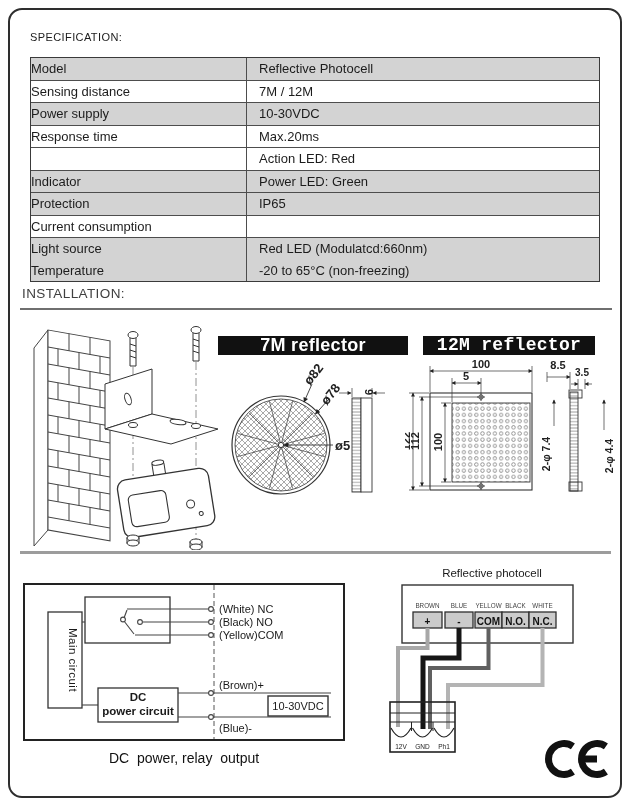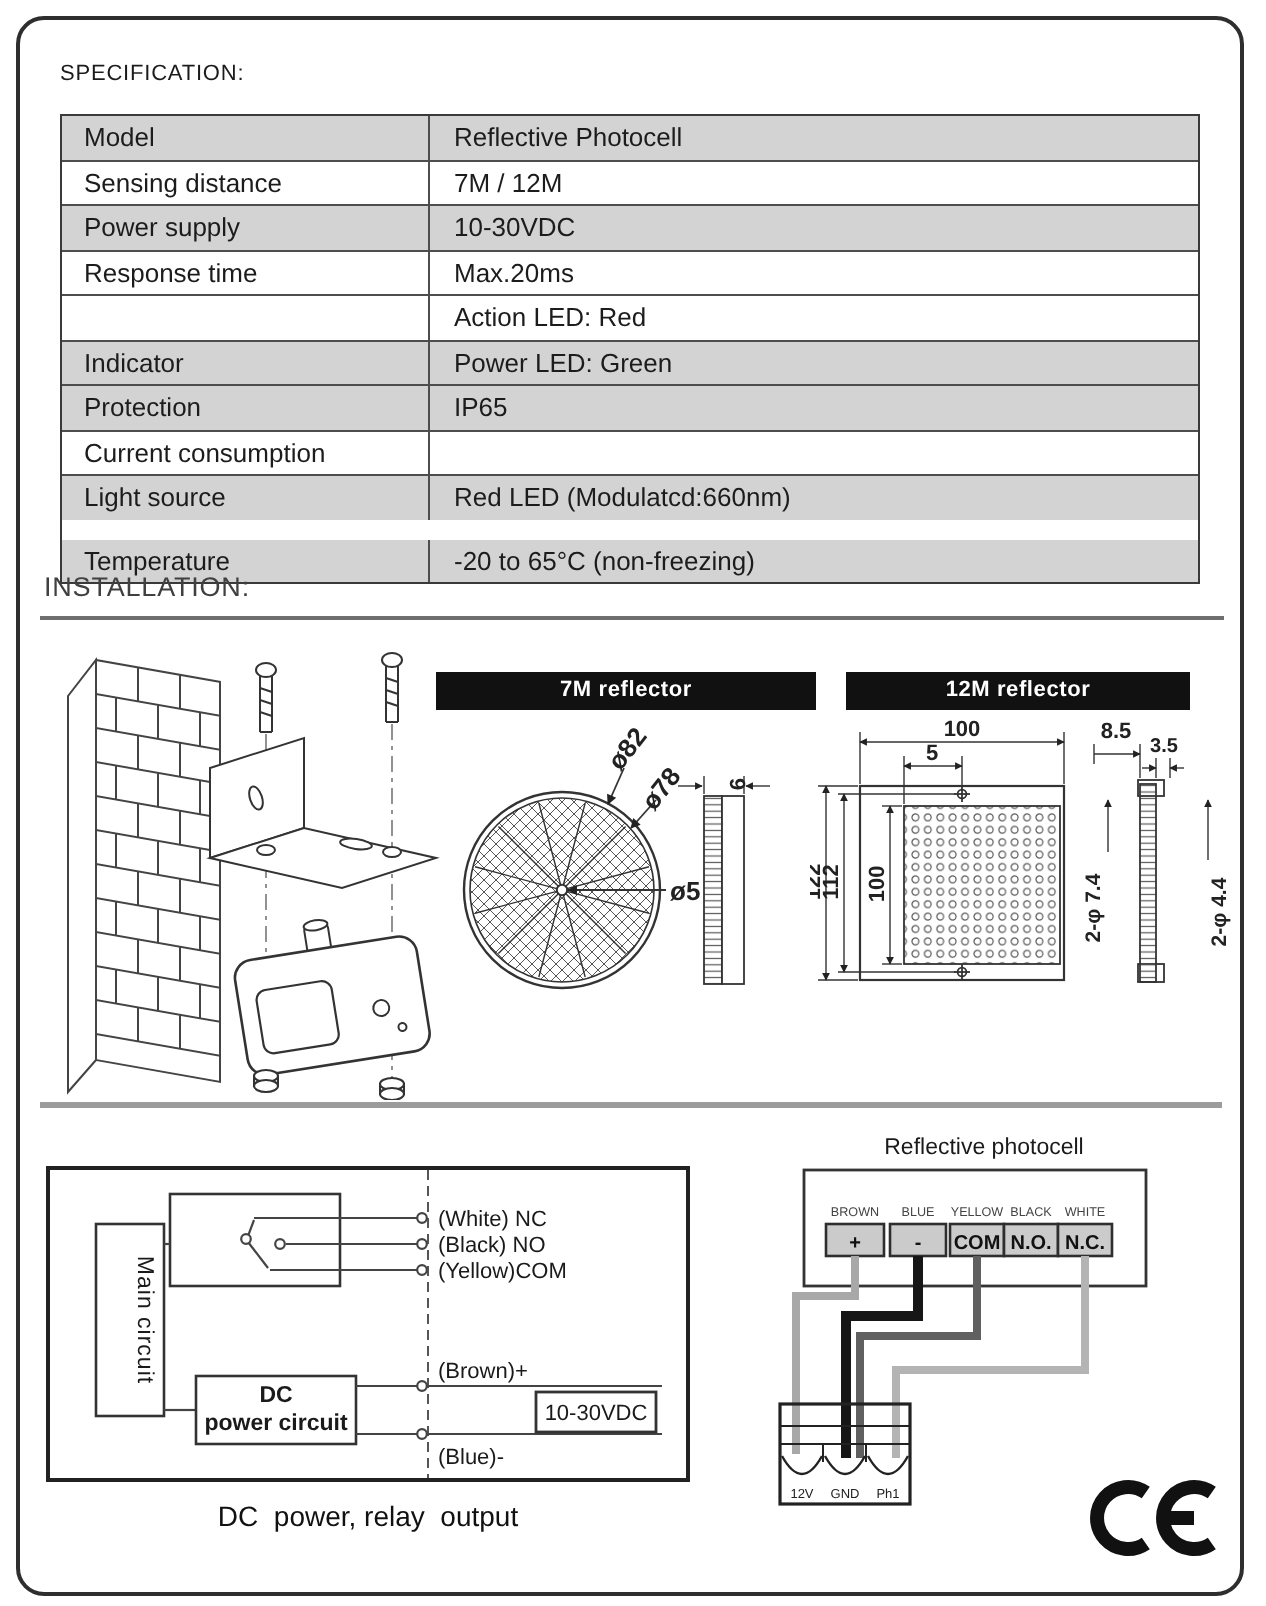--- a/index.html
+++ b/index.html
@@ -8,27 +8,27 @@
   .frame{position:absolute;left:8px;top:8px;width:610px;height:786px;
          border:2.5px solid #2e2e2e;border-radius:14px;pointer-events:none;}
   .h-spec{position:absolute;left:30px;top:31px;font-size:11px;letter-spacing:.4px;color:#1b1b1b;}
   .h-inst{position:absolute;left:22px;top:286px;font-size:13.5px;letter-spacing:.4px;color:#404040;}
   .rule1{position:absolute;left:20px;top:308px;width:592px;height:1.5px;background:#6f6f6f;}
   .rule2{position:absolute;left:20px;top:551px;width:591px;height:2.5px;background:#9c9c9c;}
   .spec-table{position:absolute;left:30px;top:57px;width:570px;border:1.5px solid #3a3a3a;box-sizing:border-box;}
   .spec-row{display:flex;height:21.5px;font-size:13px;line-height:21.5px;background:#fff;}
   .spec-row.shade{background:var(--table_shade,#d3d3d3);}
   .spec-row + .spec-row{border-top:1px solid #4d4d4d;}
-  .spec-row.merged{border-top:none;margin-top:10px;}
-  .spec-label{width:184px;border-right:1px solid #4d4d4d;padding-left:11px;box-sizing:border-box;}
+  .spec-row.merged{border-top:none;}
+  .spec-label{width:216px;border-right:1px solid #4d4d4d;box-sizing:border-box;}
   .spec-value{flex:1;padding-left:12px;}
   .refl-bar{position:absolute;height:19px;background:var(--header_bar,#111);color:#fff;
-            font-size:11px;font-weight:bold;text-align:center;line-height:19px;letter-spacing:.3px;}
+            font-size:18px;font-weight:bold;text-align:center;line-height:19px;letter-spacing:.3px;}
   .bar7{left:218px;top:336px;width:190px;}
-  .bar12{left:423px;top:336px;width:172px;}
+  .bar12{left:423px;top:336px;width:172px;font-family:Liberation Mono, monospace;}
   .caption{position:absolute;left:23px;top:750px;width:322px;text-align:center;
            font-size:14px;color:#111;white-space:pre;}
   svg text{font-family:"Liberation Sans", sans-serif;}
   .abs{position:absolute;}
 </style>
 </head>
 <body>
 
 <div class="page">
   <div class="frame"></div>

